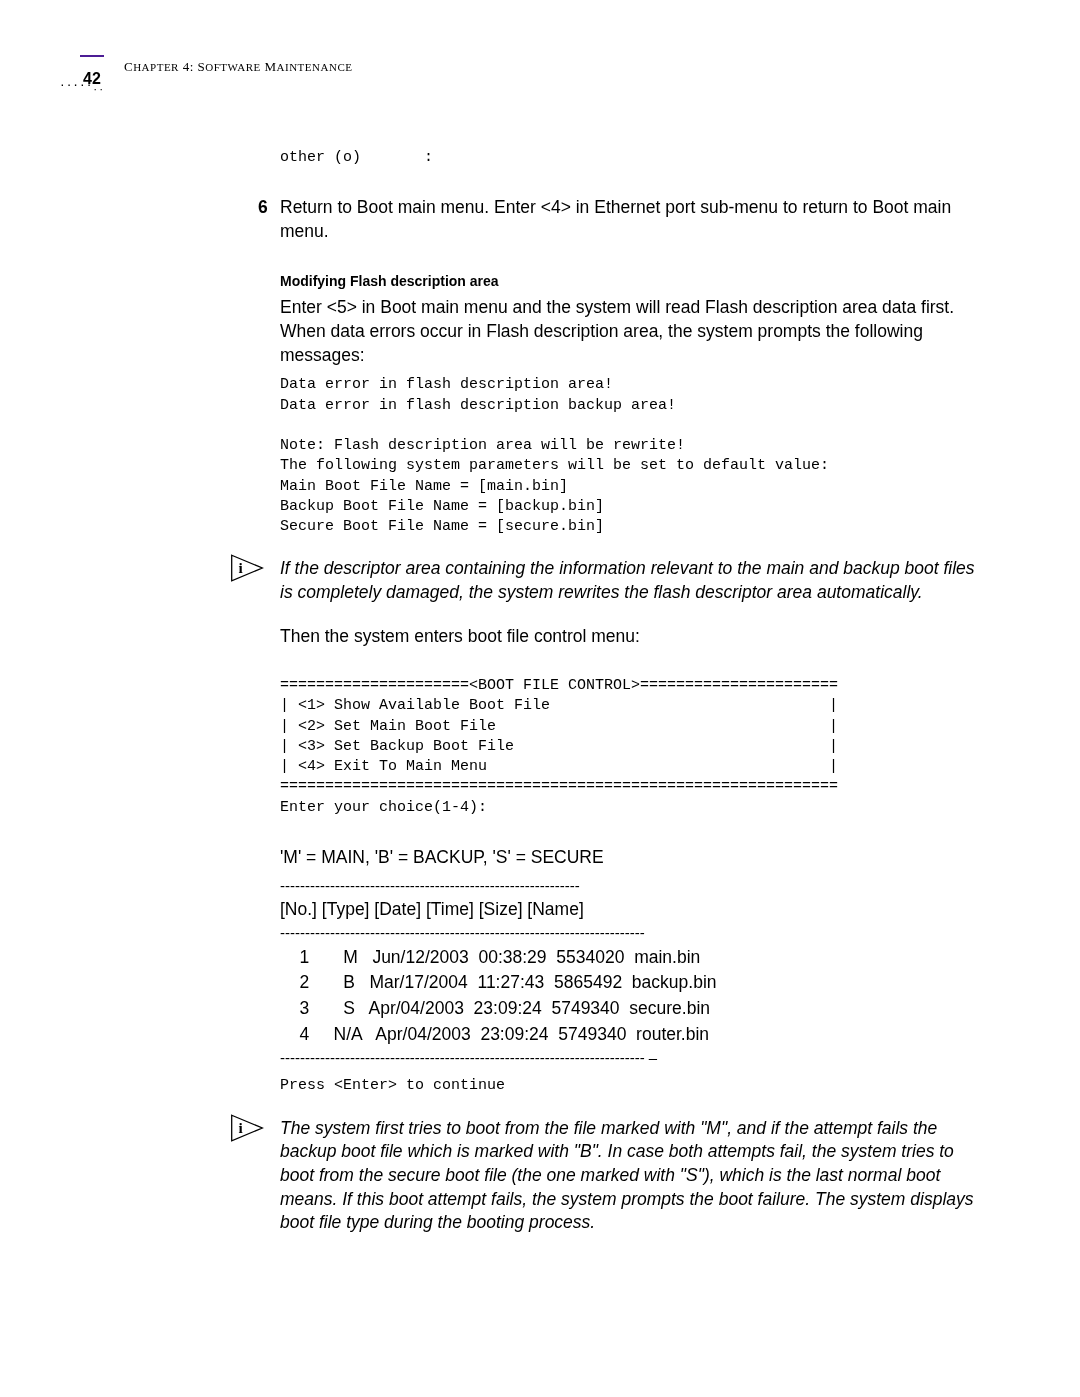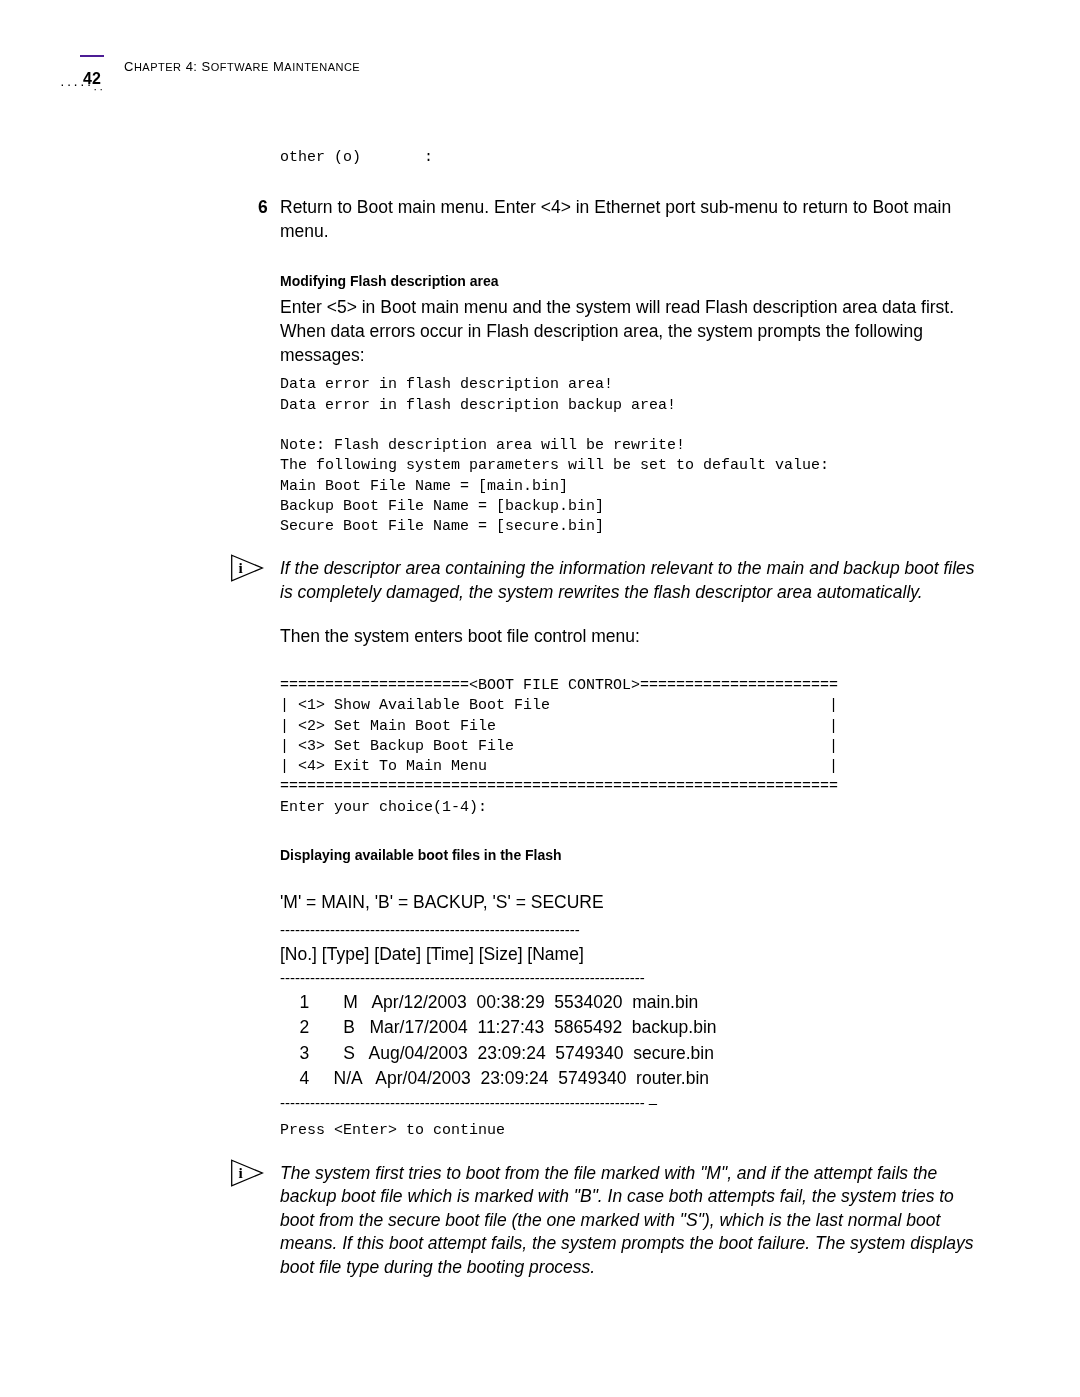--- a/index.html
+++ b/index.html
@@ -27,20 +27,21 @@
     margin-right: 20px;
     border-top: 2px solid #4c1d95;
     padding-top: 13px;
     min-width: 24px;
     text-align: center;
   }
   .chapter-header {
     font-size: 13px;
     letter-spacing: 0.5px;
     margin-top: 4px;
+    font-family: Liberation Serif, serif;
   }
   .dots {
     position: absolute;
     left: 60px;
     top: 76px;
     font-size: 14px;
     letter-spacing: 2px;
     color: #000;
   }
   .content {
@@ -142,32 +143,31 @@
 
     <div class="spacer-sm"></div>
     <div class="mono">=====================&lt;BOOT FILE CONTROL&gt;======================
 | &lt;1&gt; Show Available Boot File                               |
 | &lt;2&gt; Set Main Boot File                                     |
 | &lt;3&gt; Set Backup Boot File                                   |
 | &lt;4&gt; Exit To Main Menu                                      |
 ==============================================================
 Enter your choice(1-4):</div>
 
-    <div class="heading">Displaying available boot files in the Flash</div>
 
 
 
     <div class="spacer-sm"></div>
     <p>'M' = MAIN, 'B' = BACKUP, 'S' = SECURE</p>
     <p style="font-size:15px;margin:0">------------------------------------------------------------</p>
     <p style="margin:2px 0">[No.]  [Type]     [Date]   [Time]  [Size]  [Name]</p>
     <p style="font-size:15px;margin:0">-------------------------------------------------------------------------</p>
-    <p style="margin:2px 0;white-space:pre">    1       M   Apr/12/2003  00:38:29  5534020  main.bin</p>
+    <p style="margin:2px 0;white-space:pre">    1       M   Jun/12/2003  00:38:29  5534020  main.bin</p>
     <p style="margin:2px 0;white-space:pre">    2       B   Mar/17/2004  11:27:43  5865492  backup.bin</p>
-    <p style="margin:2px 0;white-space:pre">    3       S   Aug/04/2003  23:09:24  5749340  secure.bin</p>
+    <p style="margin:2px 0;white-space:pre">    3       S   Apr/04/2003  23:09:24  5749340  secure.bin</p>
     <p style="margin:2px 0;white-space:pre">    4     N/A   Apr/04/2003  23:09:24  5749340  router.bin</p>
     <p style="font-size:15px;margin:0">------------------------------------------------------------------------- –</p>
 
     <div class="mono">Press &lt;Enter&gt; to continue</div>
 
     <div class="note-block">
       <span class="info-icon">
         <svg viewBox="0 0 40 34">
           <polygon points="2,2 38,17 2,32" fill="none" stroke="#000" stroke-width="1.5"></polygon>
           <text x="10" y="23" font-family="serif" font-weight="bold" font-size="18">i</text>

